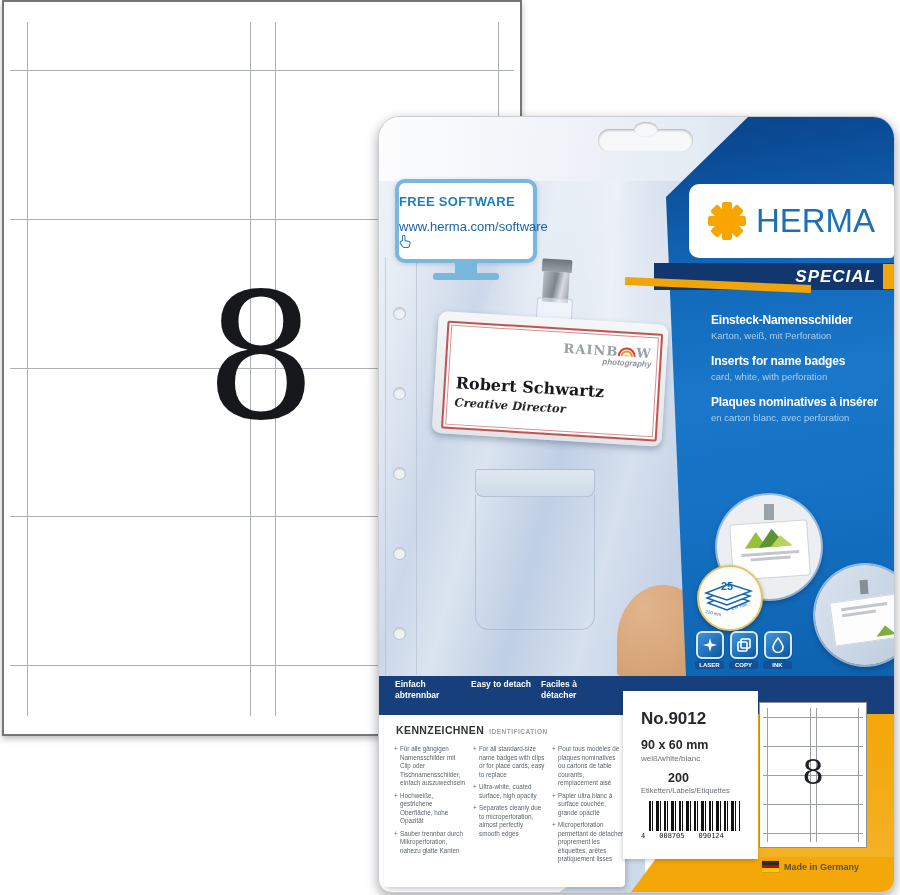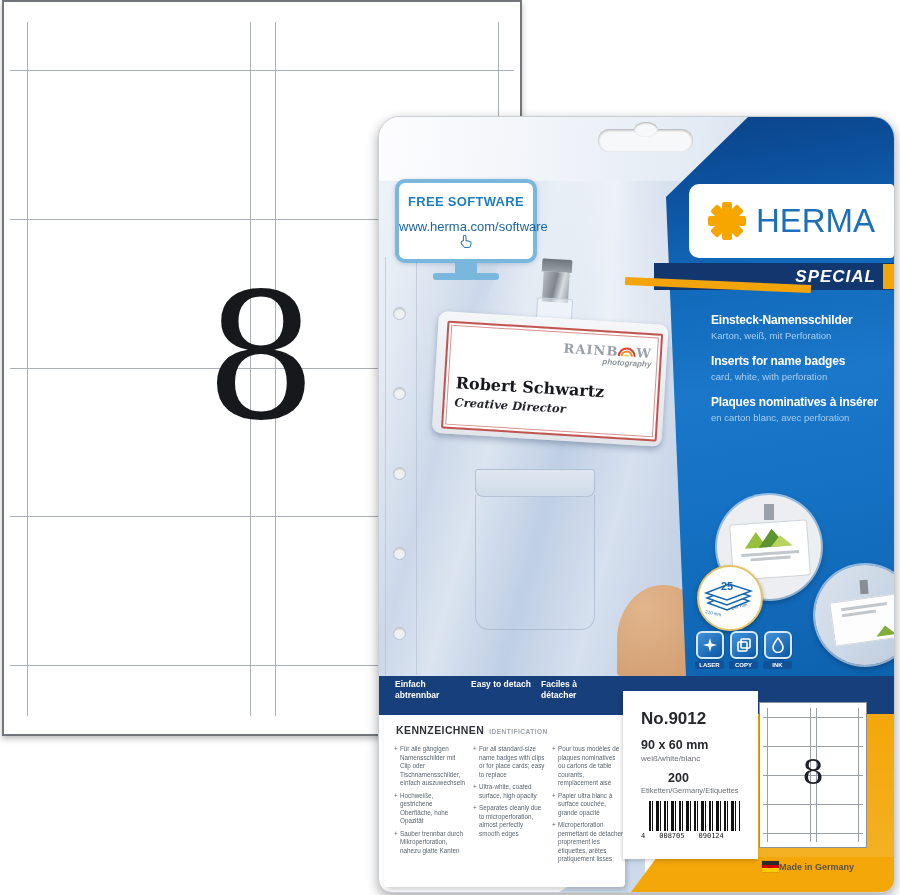--- a/index.html
+++ b/index.html
@@ -37,21 +37,21 @@
      background:radial-gradient(ellipse at 30% 25%,#e2b58c,#cf9a6d);
      border-radius:50% 50% 8% 8%/60% 60% 5% 5%;}
   .hangzone{left:0;top:0;width:515px;height:64px;z-index:2;
      background:linear-gradient(95deg,#fdfdfe 0%,#eef2f8 40%,#e3ebf4 62%,rgba(230,238,246,0) 78%);}
   .hole{left:219px;top:12px;width:95px;height:23px;border-radius:12px;background:#f6f8fa;
      box-shadow:inset 0 1px 3px rgba(0,0,0,.35);z-index:8;}
   .hole::after{content:"";position:absolute;left:50%;top:-7px;width:24px;height:15px;
      margin-left:-12px;background:#f6f8fa;border-radius:50%;box-shadow:inset 0 1px 2px rgba(0,0,0,.3);}
 
   
-  .monitor{left:16px;top:62px;width:142px;z-index:2;text-align:center;}
+  .monitor{left:16px;top:62px;width:142px;z-index:2;}
   .mon-screen{width:142px;height:84px;background:#fff;border:4px solid #79b7dc;border-radius:10px;
      box-sizing:border-box;box-shadow:0 1px 4px rgba(60,90,130,.25);}
   .fs-title{margin-top:11px;font-weight:700;font-size:13px;color:#1e7ec2;letter-spacing:.3px;}
   .fs-url{font-weight:400;font-size:13px;color:#1b64a8;margin-top:10px;}
   .mon-stand{width:22px;height:10px;background:#79b7dc;margin:0 auto;}
   .mon-base{width:66px;height:7px;background:#79b7dc;border-radius:3px;margin:0 auto;}
 
   
   .badgewrap{left:58px;top:142px;width:230px;z-index:2;transform:rotate(3.5deg);}
   .cliptop{width:30px;height:13px;background:linear-gradient(#6d747c,#9aa1a8);margin:0 auto;border-radius:2px 2px 0 0;}
@@ -145,21 +145,21 @@
      background:repeating-linear-gradient(90deg,#101010 0 2px,#fff 2px 3px,#101010 3px 4px,#fff 4px 7px,
      #101010 7px 10px,#fff 10px 11px,#101010 11px 12px,#fff 12px 15px);}
   .bdig{font:400 7px "DejaVu Sans Mono",monospace;color:#1a1a1a;display:flex;gap:14px;margin-top:1px;}
 
   .minisheet{left:380px;top:585px;width:106px;height:144px;background:#fff;border:1px solid #8d9298;z-index:7;}
   .mh{position:absolute;left:3px;right:3px;height:1px;background:#9aa0a6;}
   .mv{position:absolute;top:5px;bottom:5px;width:1px;background:#9aa0a6;}
   .mini8{position:absolute;left:0;right:0;top:52px;text-align:center;
      font:400 34px/1 "DejaVu Serif",serif;color:#202126;}
 
-  .madein{left:383px;top:744px;z-index:8;display:flex;align-items:center;}
+  .madein{left:383px;top:744px;z-index:8;display:flex;align-items:center;gap:5px;}
   .flag{width:17px;height:11px;display:flex;flex-direction:column;box-shadow:0 0 1px rgba(0,0,0,.4);}
   .flag i{flex:1;display:block;}
   .mtext{font-weight:700;font-size:9px;color:#5a5148;}
 </style>
 </head>
 <body>
 
 <div class="stage">
 
   <div class="abs sheet">
@@ -348,21 +348,21 @@
           </ul>
         </div>
       </div>
     </div>
 
     <div class="abs infobox">
       <div class="ino">No.9012</div>
       <div class="isize">90 x 60 mm</div>
       <div class="icolor">weiß/white/blanc</div>
       <div class="icnt">200</div>
-      <div class="icl">Etiketten/Germany/Etiquettes</div>
+      <div class="icl">Etiketten/Labels/Etiquettes</div>
       <div class="bars"></div>
       <div class="bdig">
         <span>4</span>
         <span>008705</span>
         <span>090124</span>
       </div>
     </div>
 
     <div class="abs minisheet">
       <div class="mh" style="top:14px"></div>

